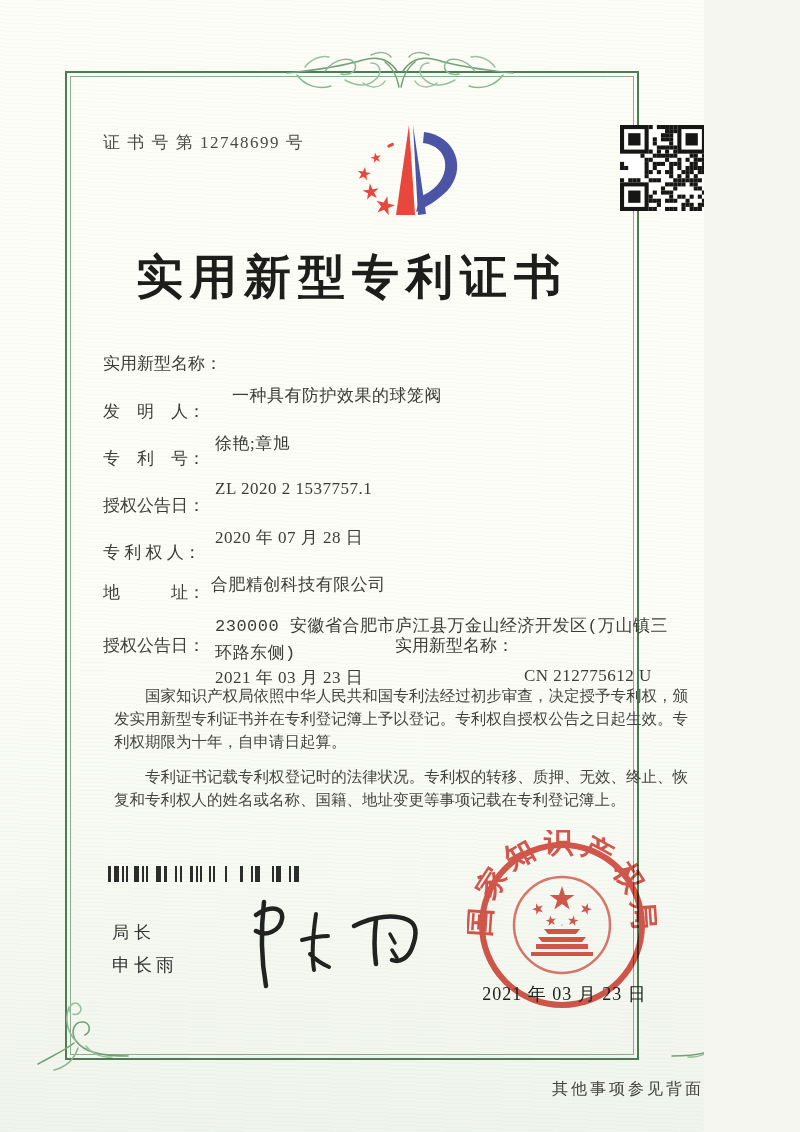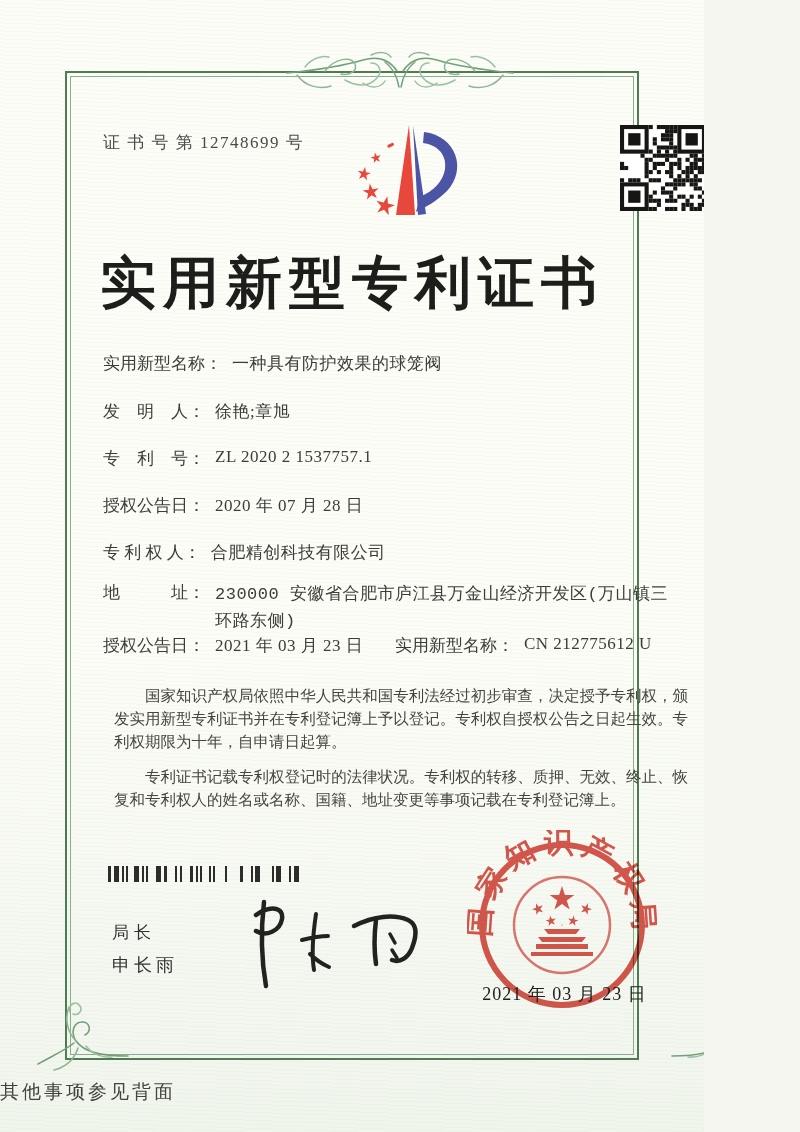--- a/index.html
+++ b/index.html
@@ -17,45 +17,45 @@
   }
   
   .frame-outer{position:absolute;left:65px;top:71px;right:65px;bottom:72px;
     border:2.5px solid #4d7c53;}
   .frame-inner{position:absolute;inset:3px;border:1px solid #8aad8d;}
   
   .cert-number{position:absolute;left:103px;top:131px;font-size:17px;color:#4a4a48;letter-spacing:1.5px;}
   .logo{position:absolute;left:338px;top:112px;}
   .qr{position:absolute;left:620px;top:125px;width:86px;height:86px;background:#fff;}
   .title{position:absolute;left:0;top:246px;width:100%;text-align:center;
-    font-size:56px;font-weight:600;color:#1d1d1b;letter-spacing:7px;}
+    font-size:47px;font-weight:600;color:#1d1d1b;letter-spacing:7px;}
   
   .fields{position:absolute;left:103px;top:0;width:620px;font-size:17px;color:#3c3c38;}
   .frow{position:absolute;left:0;white-space:nowrap;}
   .frow .lab{display:inline-block;vertical-align:top;}
-  .frow .val{display:inline-block;vertical-align:top;margin-left:10px;letter-spacing:.5px;}
+  .frow .val{display:inline-block;vertical-align:top;margin-left:10px;letter-spacing:.5px;margin-top:32px;}
   .frow.addr .val{white-space:normal;width:470px;line-height:27px;font-family:Liberation Mono, monospace;}
   .grant2{position:absolute;left:292px;top:0;}
   
   .legal{position:absolute;left:102px;top:672px;width:598px;
     font-size:15.5px;line-height:23px;color:#454540;text-align:justify;}
   .legal p{margin:12px;text-indent:2em;}
   
   .barcode{position:absolute;left:108px;top:866px;width:198px;height:16px;}
   .issuer-title{position:absolute;left:112px;top:921px;font-size:17px;color:#333;letter-spacing:5px;}
   .issuer-name{position:absolute;left:112px;top:953px;font-size:18px;color:#333;letter-spacing:4px;}
   .sig{position:absolute;left:228px;top:890px;}
   .seal{position:absolute;left:467px;top:830px;mix-blend-mode:multiply;}
   .seal-date{position:absolute;left:477px;top:982px;width:175px;text-align:center;
     font-size:18px;font-weight:500;color:#20201e;letter-spacing:1px;z-index:5;}
   
   .page-num{position:absolute;left:0;top:1035px;width:100%;text-align:center;
     font-size:15px;color:#3c3c38;letter-spacing:2px;}
-  .back-note{position:absolute;left:0;top:1079px;width:100%;text-align:left;
-    font-size:19px;color:#42423e;letter-spacing:3px;}
+  .back-note{position:absolute;left:0;top:1079px;width:100%;text-align:right;
+    font-size:16px;color:#42423e;letter-spacing:3px;}
   
   .orn-top{position:absolute;left:285px;top:45px;}
   .orn-bl{position:absolute;left:28px;top:1002px;}
   .orn-br{position:absolute;left:657px;top:1002px;transform:scaleX(-1);}
   svg text{font-family:"Liberation Serif","DejaVu Serif",serif;}
 </style>
 </head>
 <body>
 
 <div class="page">

